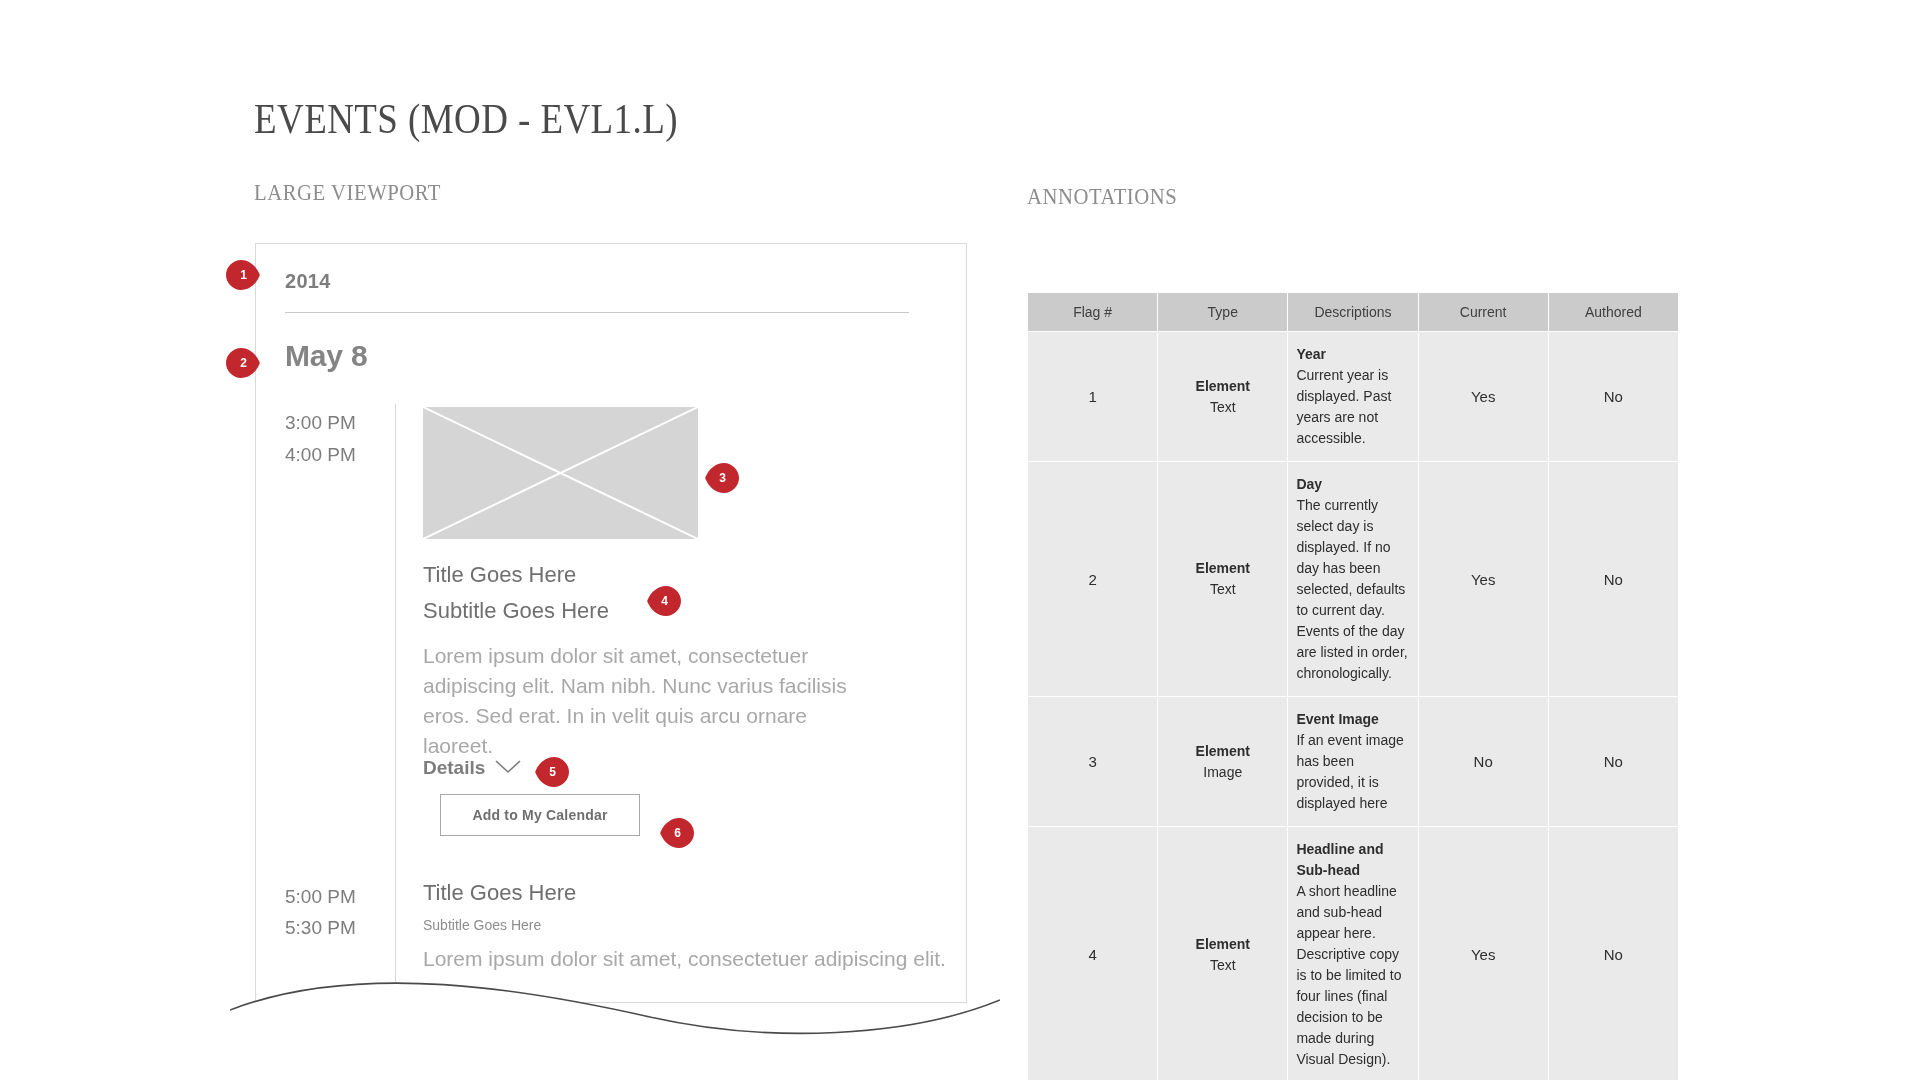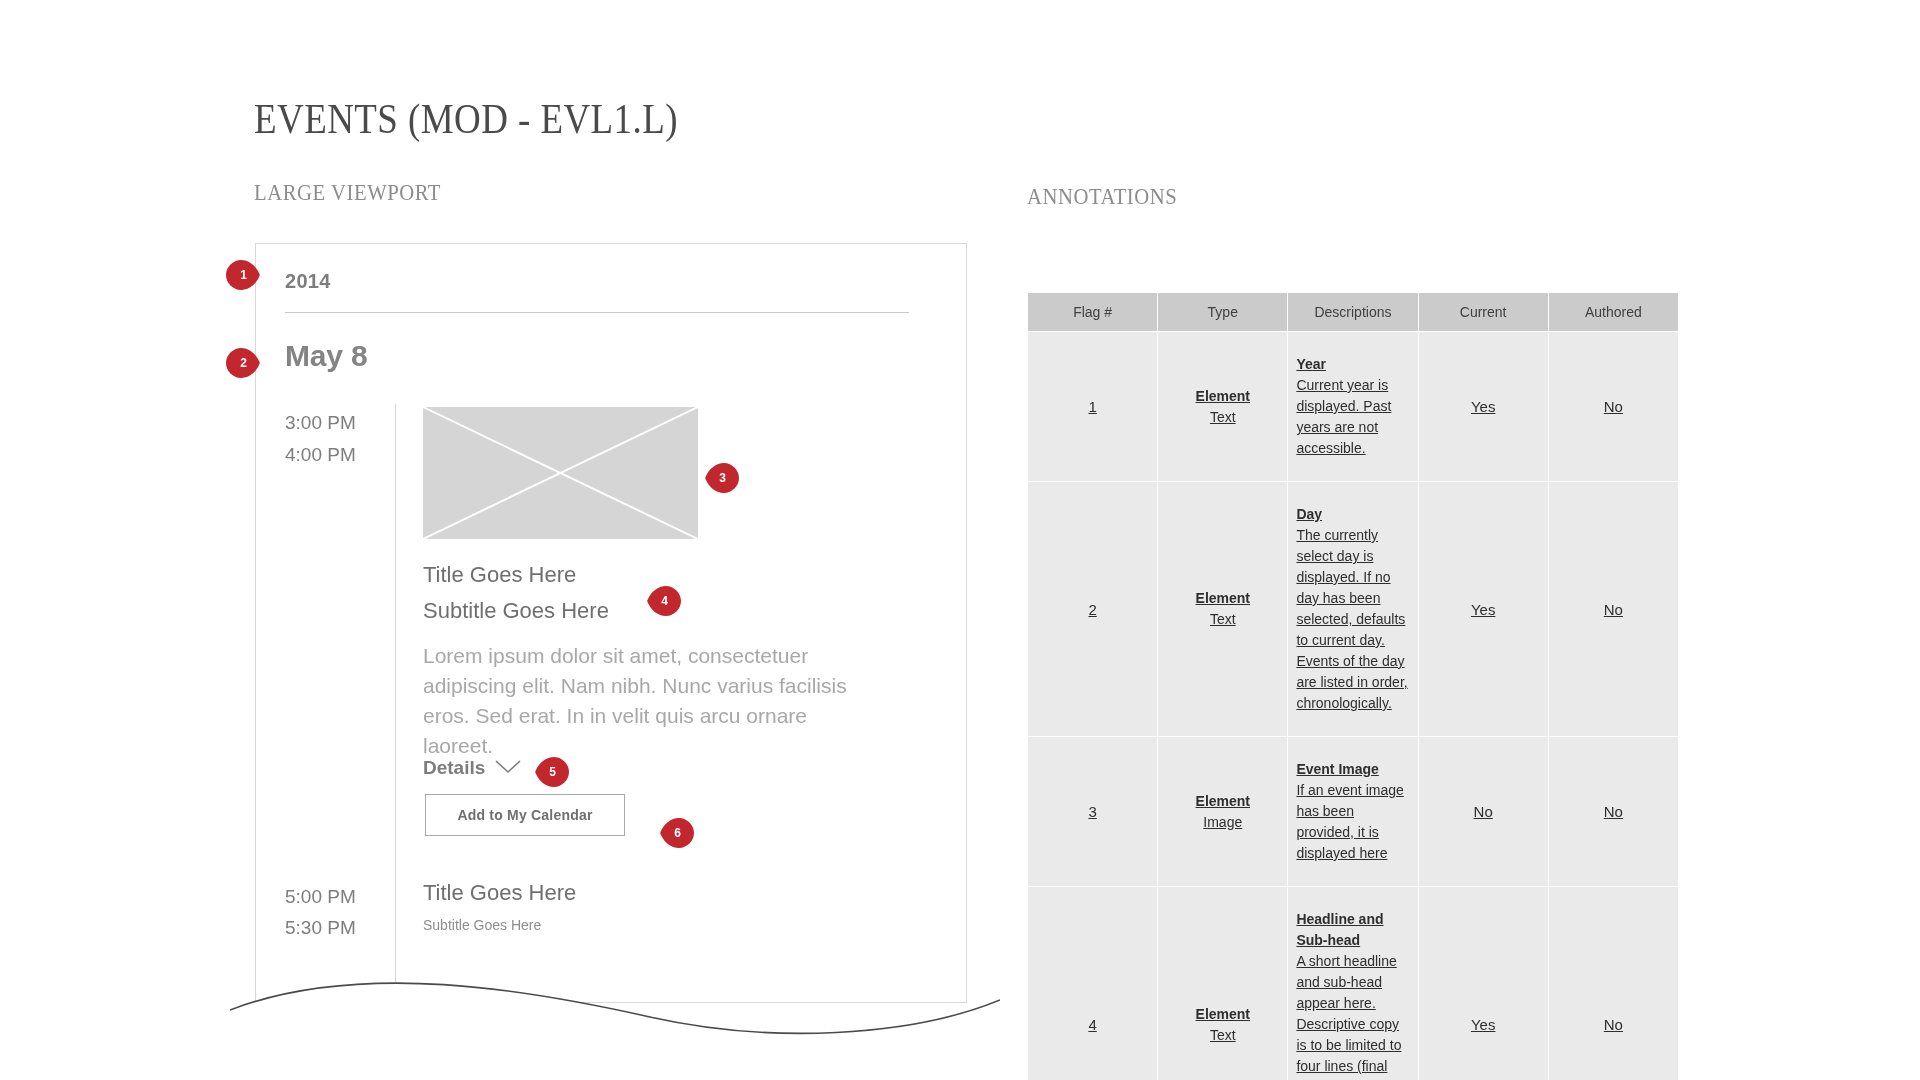--- a/index.html
+++ b/index.html
@@ -136,21 +136,21 @@
     left: 167px; top: 513px;
     display: flex; align-items: center; gap: 10px;
     font-size: 19px;
     font-weight: bold;
     color: #7d7d7d;
     cursor: pointer;
   }
   .chev { display: block; }
   .cal-btn {
     position: absolute;
-    left: 169px; top: 550px;
+    left: 184px; top: 550px;
     width: 200px; height: 42px;
     border: 1px solid #a9a9a9;
     background: #ffffff;
     color: #6f6f6f;
     font-size: 14px;
     font-weight: bold;
     letter-spacing: 0.2px;
     display: flex; align-items: center; justify-content: center;
     cursor: pointer;
   }
@@ -244,22 +244,21 @@
     padding: 11px 4px;
     text-align: center;
     border: 1px solid #ffffff;
   }
   .anno-table td {
     background: #eaeaea;
     border: 1px solid #ffffff;
     font-size: 14px;
     color: #2e2e2e;
     vertical-align: middle;
-    padding: 22px 8px;
-    text-decoration: underline;
+    padding: 12px 8px;
   }
   .anno-table td.c-flag { text-align: center; width: 78px; font-size: 15px; }
   .anno-table td.c-type { text-align: center; width: 122px; line-height: 21px; margin-top: 6px; }
   .anno-table td.c-desc { text-align: left; width: 246px; line-height: 21px; }
   .anno-table td.c-req,
   .anno-table td.c-auth { text-align: center; width: 100px; font-size: 15px; }
   .anno-table td.c-type .t-main { font-weight: bold; display: block; }
   .anno-table td.c-type .t-sub { display: block; }
   .anno-table td.c-desc .d-title { font-weight: bold; display: block; }
   .anno-table td.c-desc .d-body { display: block; }
@@ -307,20 +306,21 @@
 
       <div class="cal-btn">Add to My Calendar</div>
 
       <div class="times-2">
         <div>5:00 PM</div>
         <div>5:30 PM</div>
       </div>
       <div class="vrule-2"></div>
       <div class="ev2-title">Title Goes Here</div>
       <div class="ev2-subtitle">Subtitle Goes Here</div>
+      <div class="ev2-body">Lorem ipsum dolor sit amet, consectetuer adipiscing elit.</div>
     </div>
   </div>
 
   <div class="wave-mask">
     <svg width="770" height="125" viewBox="0 0 770 125" aria-hidden="true">
       <path d="M0,55 C130,5 300,35 420,62 C540,89 680,82 770,45 L770,125 L0,125 Z" fill="#ffffff" stroke="none"></path>
       <path d="M0,55 C130,5 300,35 420,62 C540,89 680,82 770,45" fill="none" stroke="#4a4a4a" stroke-width="1.6"></path>
     </svg>
   </div>
 

